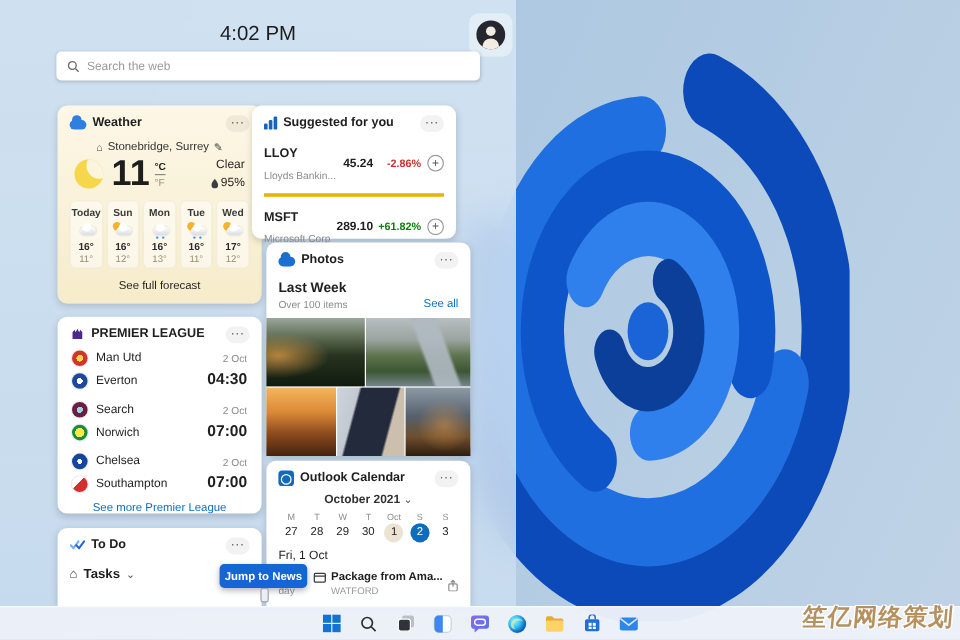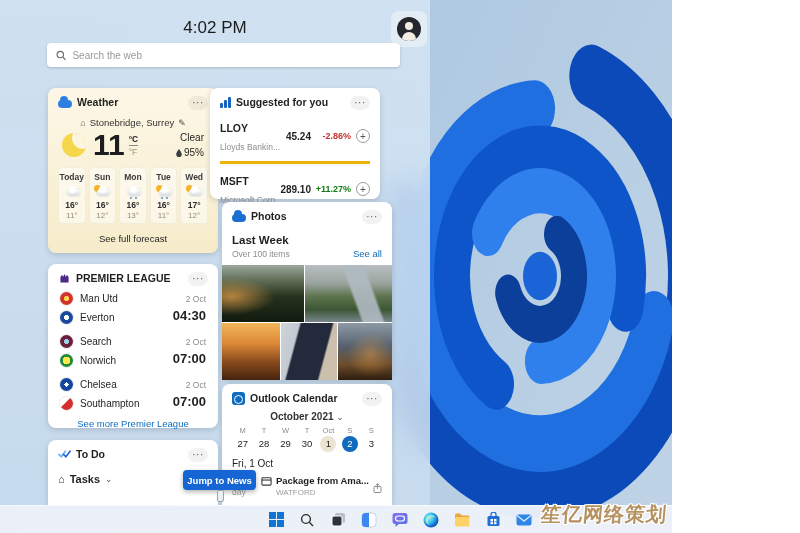--- a/index.html
+++ b/index.html
@@ -1,17 +1,17 @@
 <!DOCTYPE html>
 <html><head>
 <meta charset="utf-8">
 <style>
   * { margin:0; padding:0; box-sizing:border-box; }
   body { font-family:"Liberation Sans", sans-serif; }
-  .screen { position:relative; width:672px; height:533px; overflow:hidden;
+  .screen { position:relative; width:800px; height:533px; overflow:hidden;
     background:linear-gradient(115deg,#a4c2dd 0%,#aec9e1 45%,#c0d3e6 100%); }
 
   
   .bloom { position:absolute; left:388px; top:38px; width:320px; height:480px; }
 
   
   .panel { position:absolute; left:0; top:0; width:430px; height:505px;
     background:linear-gradient(180deg, rgba(213,229,243,.88), rgba(202,221,239,.87));
     backdrop-filter:blur(14px); }
   .time { position:absolute; top:18px; left:0; width:430px; text-align:center;
@@ -319,21 +319,21 @@
         <span class="sprice">45.24</span>
         <span class="schange down">-2.86%</span>
         <button class="sadd">+</button>
       </div>
       <div class="srow">
         <span class="sid">
           <span class="sticker">MSFT</span>
           <span class="scompany">Microsoft Corp</span>
         </span>
         <span class="sprice">289.10</span>
-        <span class="schange up">+11.27%</span>
+        <span class="schange up">+61.82%</span>
         <button class="sadd">+</button>
       </div>
       <div class="sfooter">Go to watchlist</div>
     </div>
 
     <div class="card" id="photos">
       <div class="whead">
         <span class="ic-cloud" style="background:#1b6fd0"></span>
         <span class="wtitle">Photos</span>
         <button class="menu-btn">···</button>

